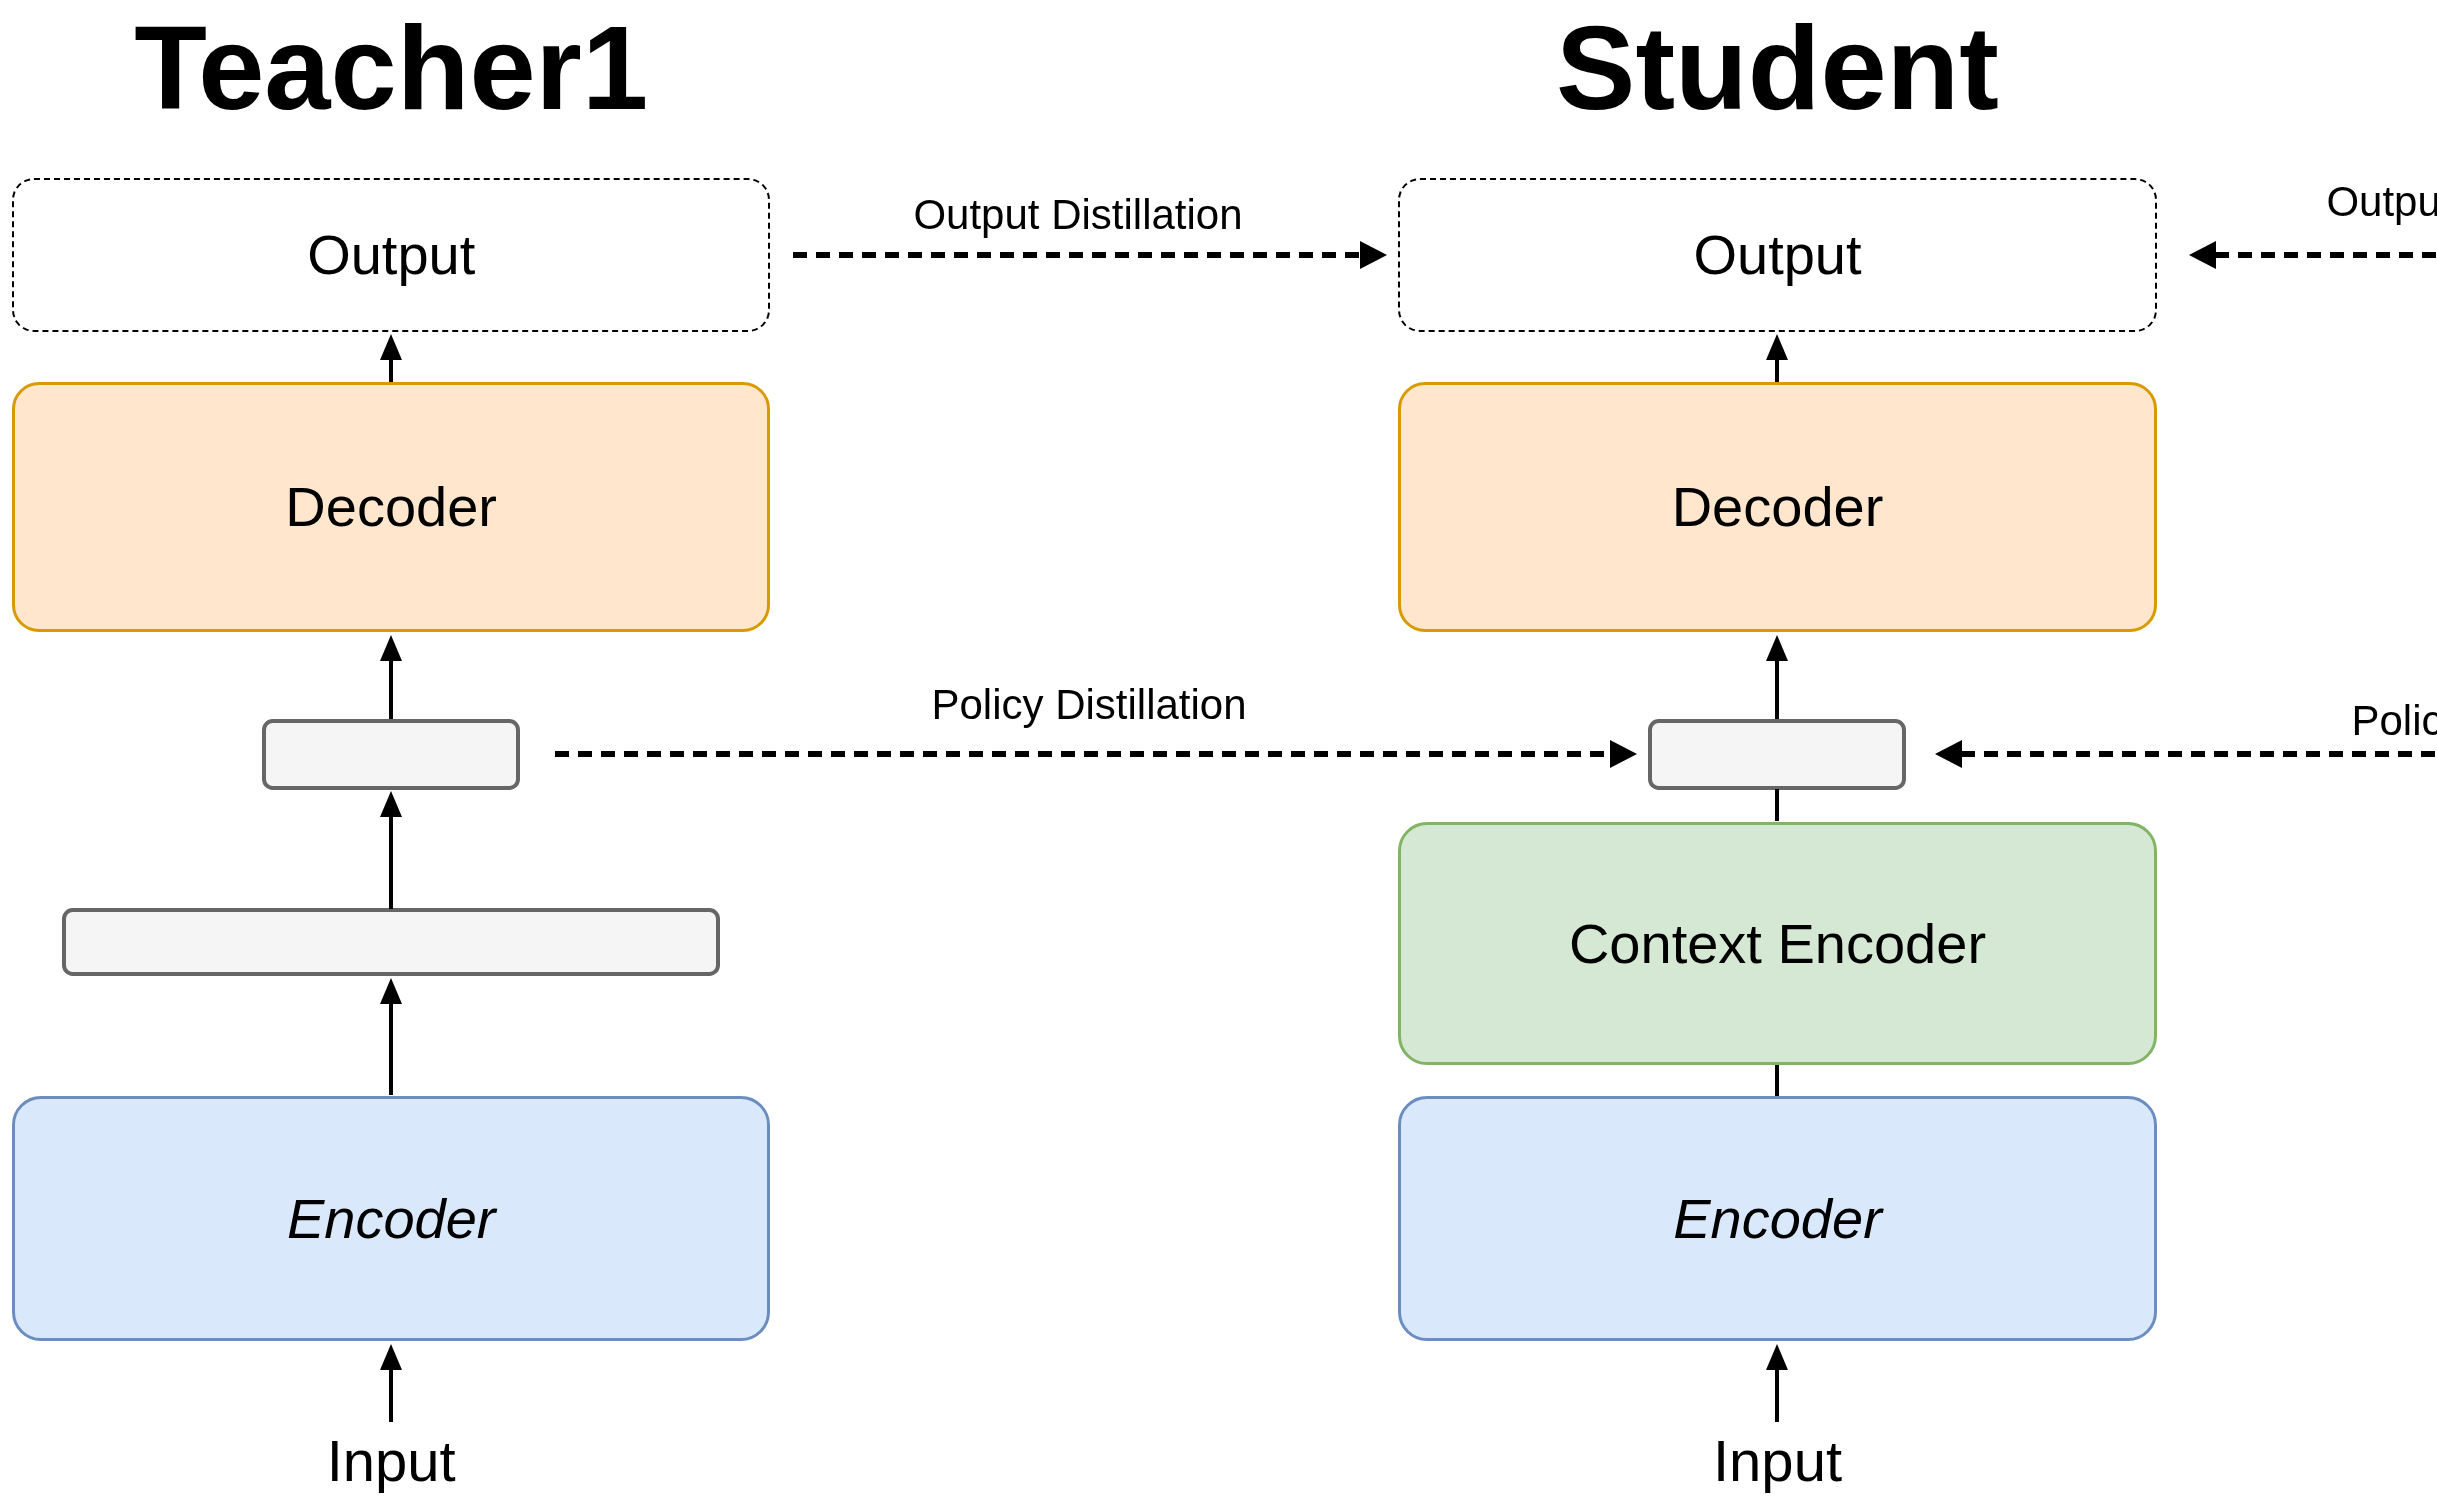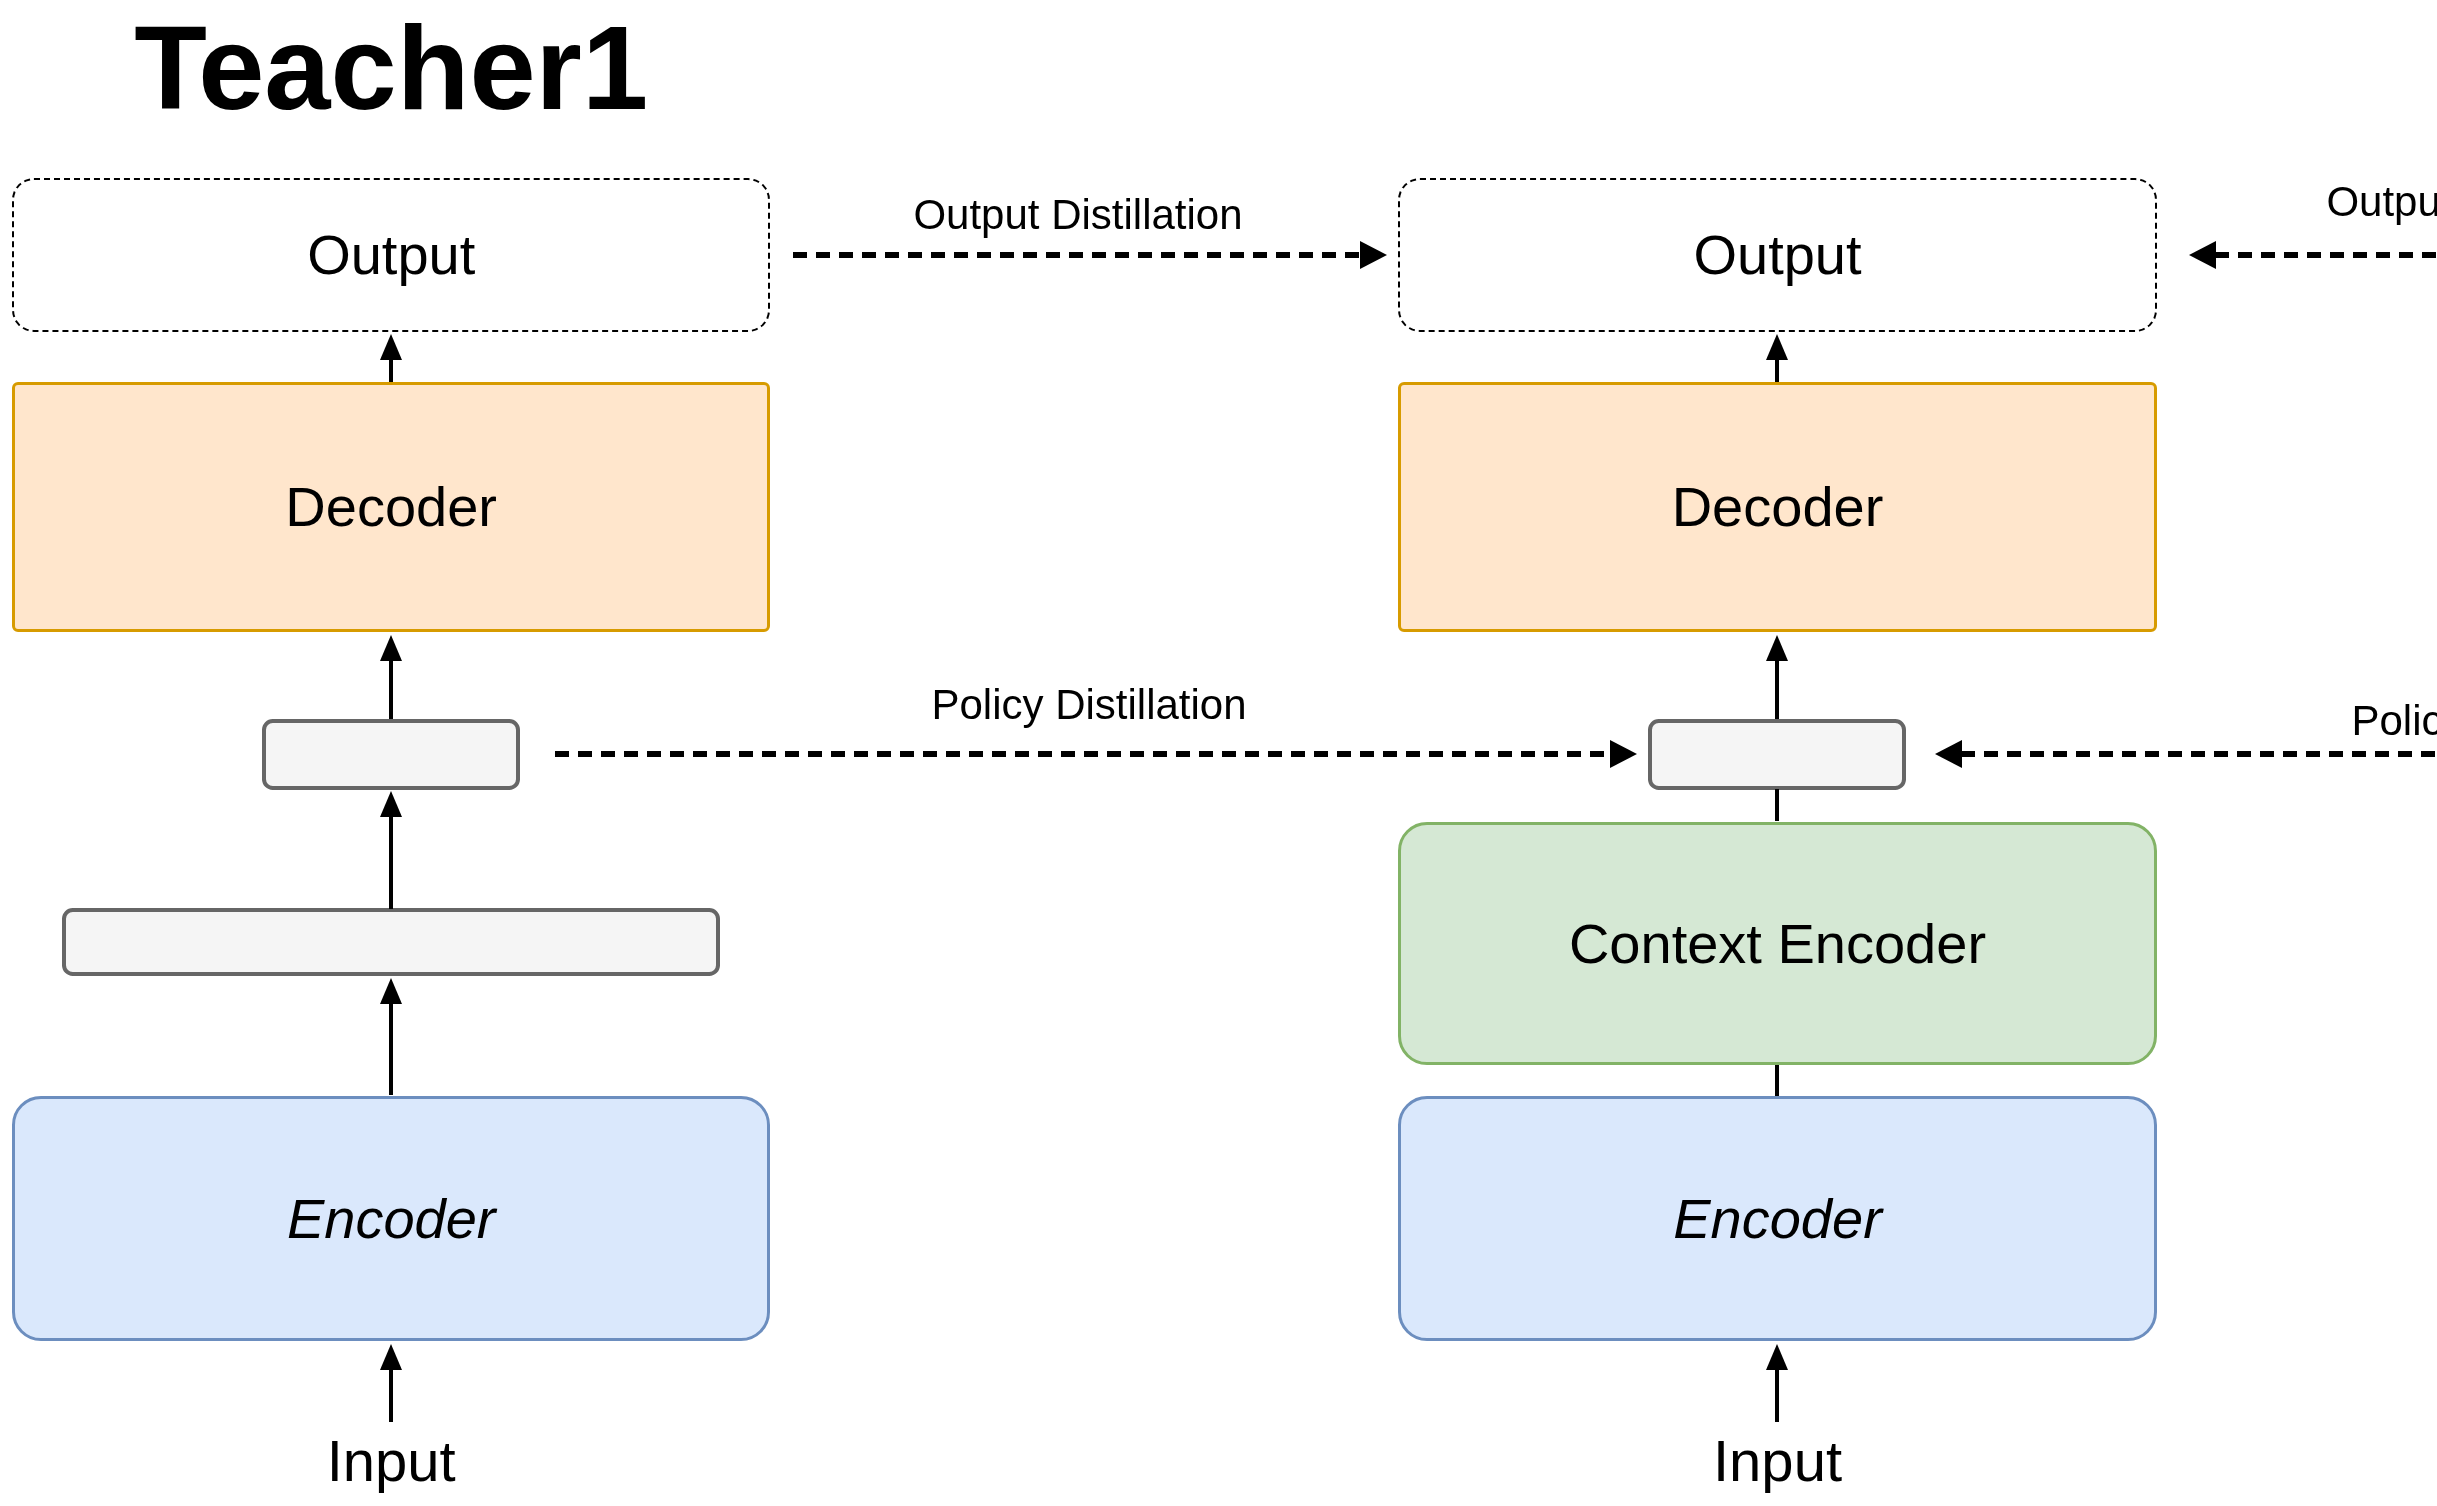--- a/index.html
+++ b/index.html
@@ -26,21 +26,21 @@
     font-size:56px;line-height:1;white-space:nowrap;
   }
   .output-box{
     background:#ffffff;
     border:2.4px dashed var(--output-border,#000);
     border-radius:22px;
   }
   .decoder-box{
     background:var(--decoder-fill,#ffe6cc);
     border:3.9px solid var(--decoder-border,#d79b00);
-    border-radius:6px;
+    border-radius:27px;
   }
   .context-box{
     background:var(--context-fill,#d5e8d4);
     border:3.9px solid var(--context-border,#82b366);
     border-radius:29px;
   }
   .encoder-box{
     background:var(--encoder-fill,#dae8fc);
     border:3.9px solid var(--encoder-border,#6c8ebf);
     border-radius:29px;
@@ -122,20 +122,21 @@
     <span>Encoder</span>
   </div>
   <div class="input-label c1">Input</div>
 
   <div class="va" style="left:389px;top:359px;height:23px;"></div>
   <div class="va" style="left:389px;top:660px;height:59px;"></div>
   <div class="va" style="left:389px;top:816px;height:93px;"></div>
   <div class="va" style="left:389px;top:1003px;height:92px;"></div>
   <div class="va" style="left:389px;top:1369px;height:53px;"></div>
 
+  <div class="title c2">Student</div>
 
   <div class="box output-box c2 r-output">
     <span>Output</span>
   </div>
   <div class="box decoder-box c2 r-decoder">
     <span>Decoder</span>
   </div>
   <div class="bar bar-s" style="left:1648px;"></div>
   <div class="box context-box c2 r-context">
     <span>Context Encoder</span>

